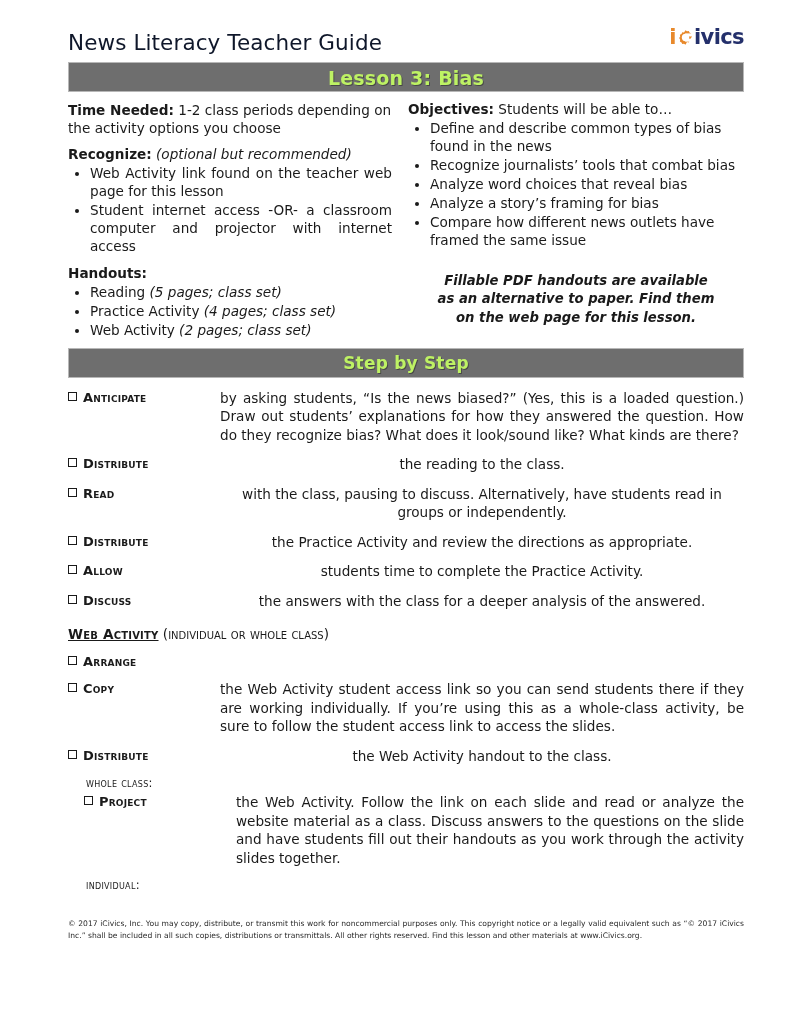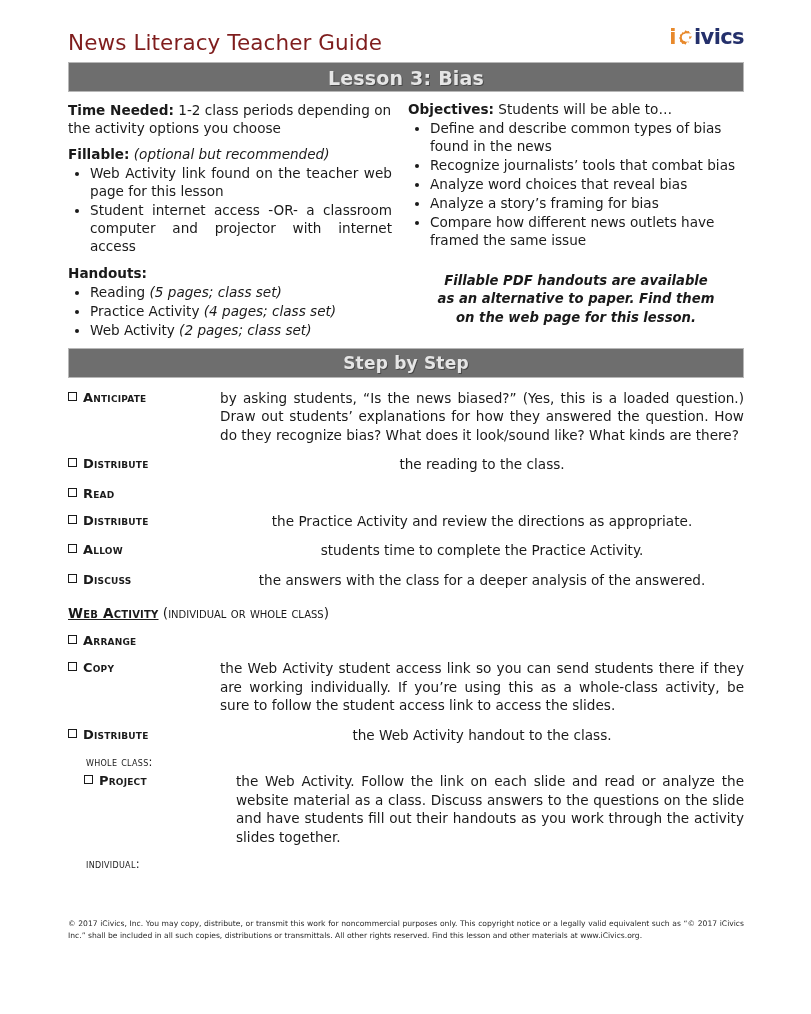--- a/index.html
+++ b/index.html
@@ -31,21 +31,21 @@
   
   .doc-header {
     position: relative;
     height: 62px;
   }
   .doc-title {
     position: absolute;
     left: 0;
     top: 30px;
     font-size: 21.5px;
-    color: #7f1d1d;
+    color: #0f172a;
     letter-spacing: 0.1px;
     white-space: nowrap;
   }
   .logo {
     position: absolute;
     right: 0;
     top: 27px;
     font-size: 21px;
     font-weight: bold;
     letter-spacing: -0.6px;
@@ -61,21 +61,21 @@
     vertical-align: -2px;
     margin: 0 0px 0 1px;
   }
   .logo .l-c svg { display: block; }
   .logo .l-rest { color: #24306b; }
 
   
   .bar {
     background: #6e6e6e;
     border: 1px solid #b7b7b7;
-    color: #e5e5e5;
+    color: #bef264;
     text-align: center;
     font-size: 20px;
     font-weight: bold;
     letter-spacing: 0.2px;
     line-height: 1;
     padding: 6px 0 20px 0;
     text-shadow: 1px 1px 0 rgba(0,0,0,0.35);
     box-sizing: border-box;
   }
   .bar-lesson { height: 30px; font-size: 19px; }
@@ -199,21 +199,21 @@
     <div class="bar bar-lesson">Lesson 3: Bias</div>
 
     <div class="info">
 
       <div class="col-left">
         <p class="para">
           <span class="lbl">Time Needed:</span><span> 1-2 class periods depending on the activity options you choose</span>
         </p>
 
         <p class="heading-line">
-          <span class="lbl">Fillable:</span><span class="ital"> (optional but recommended)</span>
+          <span class="lbl">Recognize:</span><span class="ital"> (optional but recommended)</span>
         </p>
         <ul class="blist justify">
           <li>Web Activity link found on the teacher web page for this lesson</li>
           <li>Student internet access -OR- a classroom computer and projector with internet access</li>
         </ul>
 
         <p class="heading-line">
           <span class="lbl">Handouts:</span>
         </p>
         <ul class="blist">
@@ -252,20 +252,21 @@
         <div class="step-text">by asking students, “Is the news biased?” (Yes, this is a loaded question.) Draw out students’ explanations for how they answered the question. How do they recognize bias? What does it look/sound like? What kinds are there?</div>
       </div>
 
       <div class="step-row">
         <div class="step-label"><span class="chk"></span><span>Distribute</span></div>
         <div class="step-text nojust">the reading to the class.</div>
       </div>
 
       <div class="step-row">
         <div class="step-label"><span class="chk"></span><span>Read</span></div>
+        <div class="step-text nojust">with the class, pausing to discuss. Alternatively, have students read in groups or independently.</div>
       </div>
 
       <div class="step-row">
         <div class="step-label"><span class="chk"></span><span>Distribute</span></div>
         <div class="step-text nojust">the Practice Activity and review the directions as appropriate.</div>
       </div>
 
       <div class="step-row">
         <div class="step-label"><span class="chk"></span><span>Allow</span></div>
         <div class="step-text nojust">students time to complete the Practice Activity.</div>

